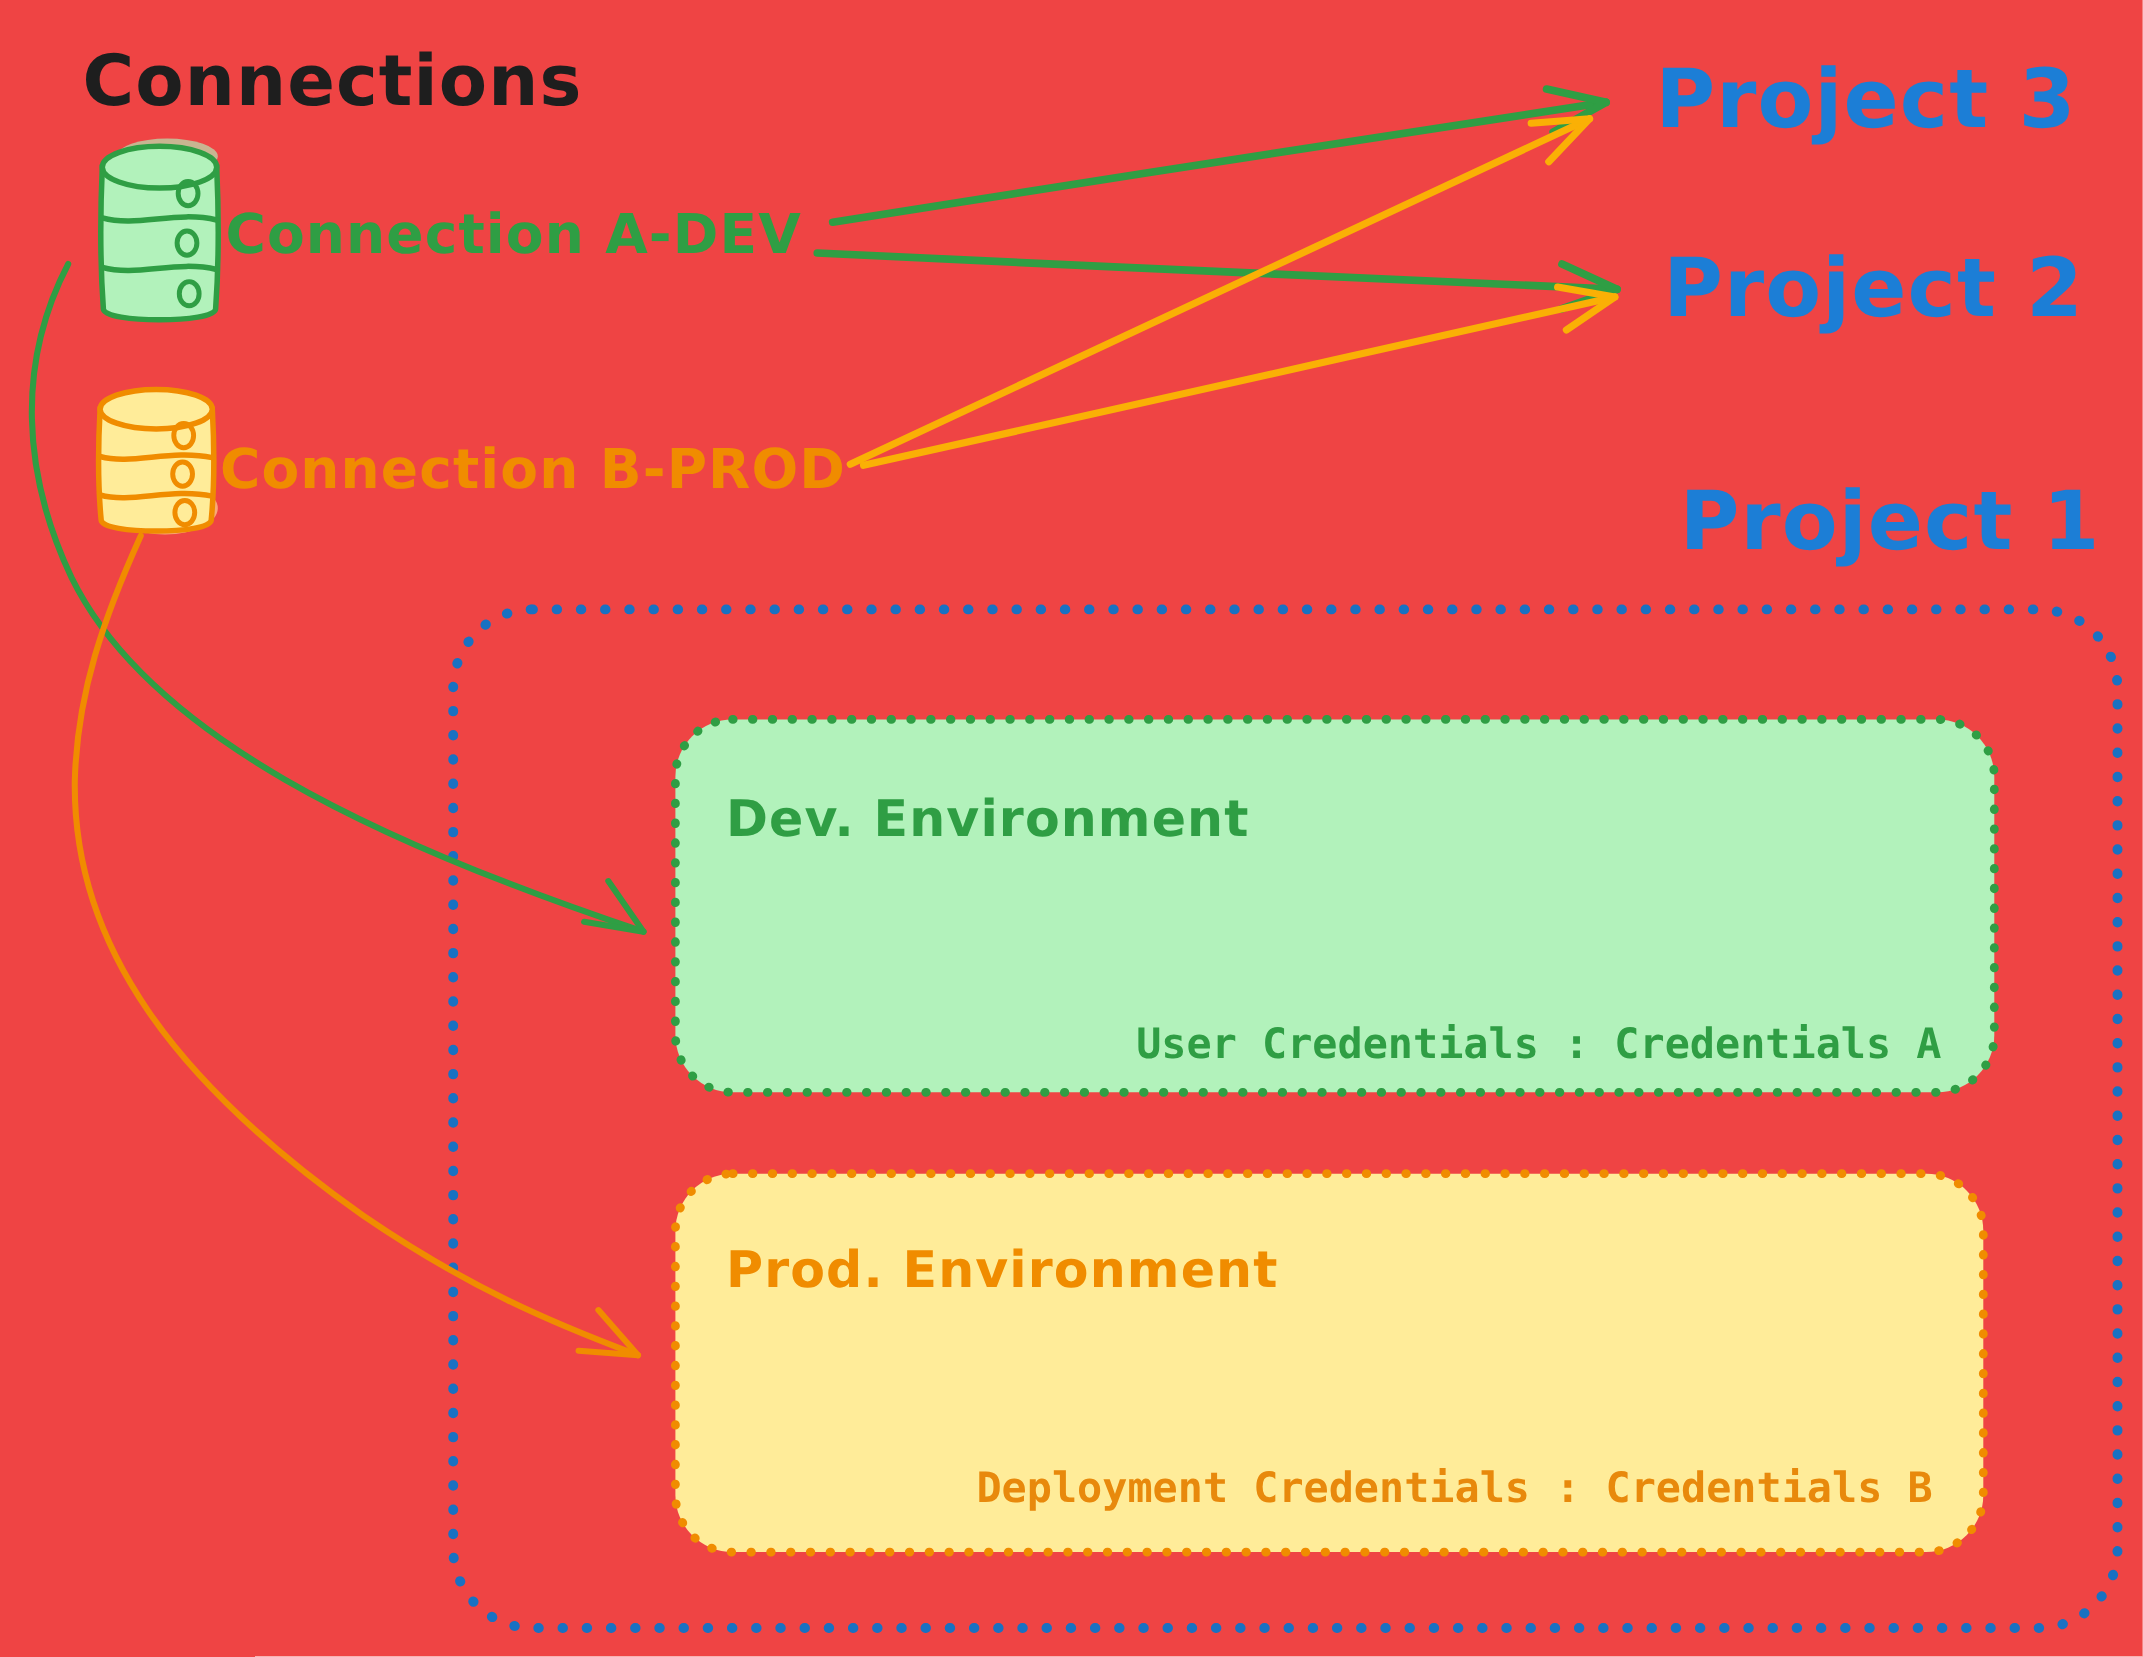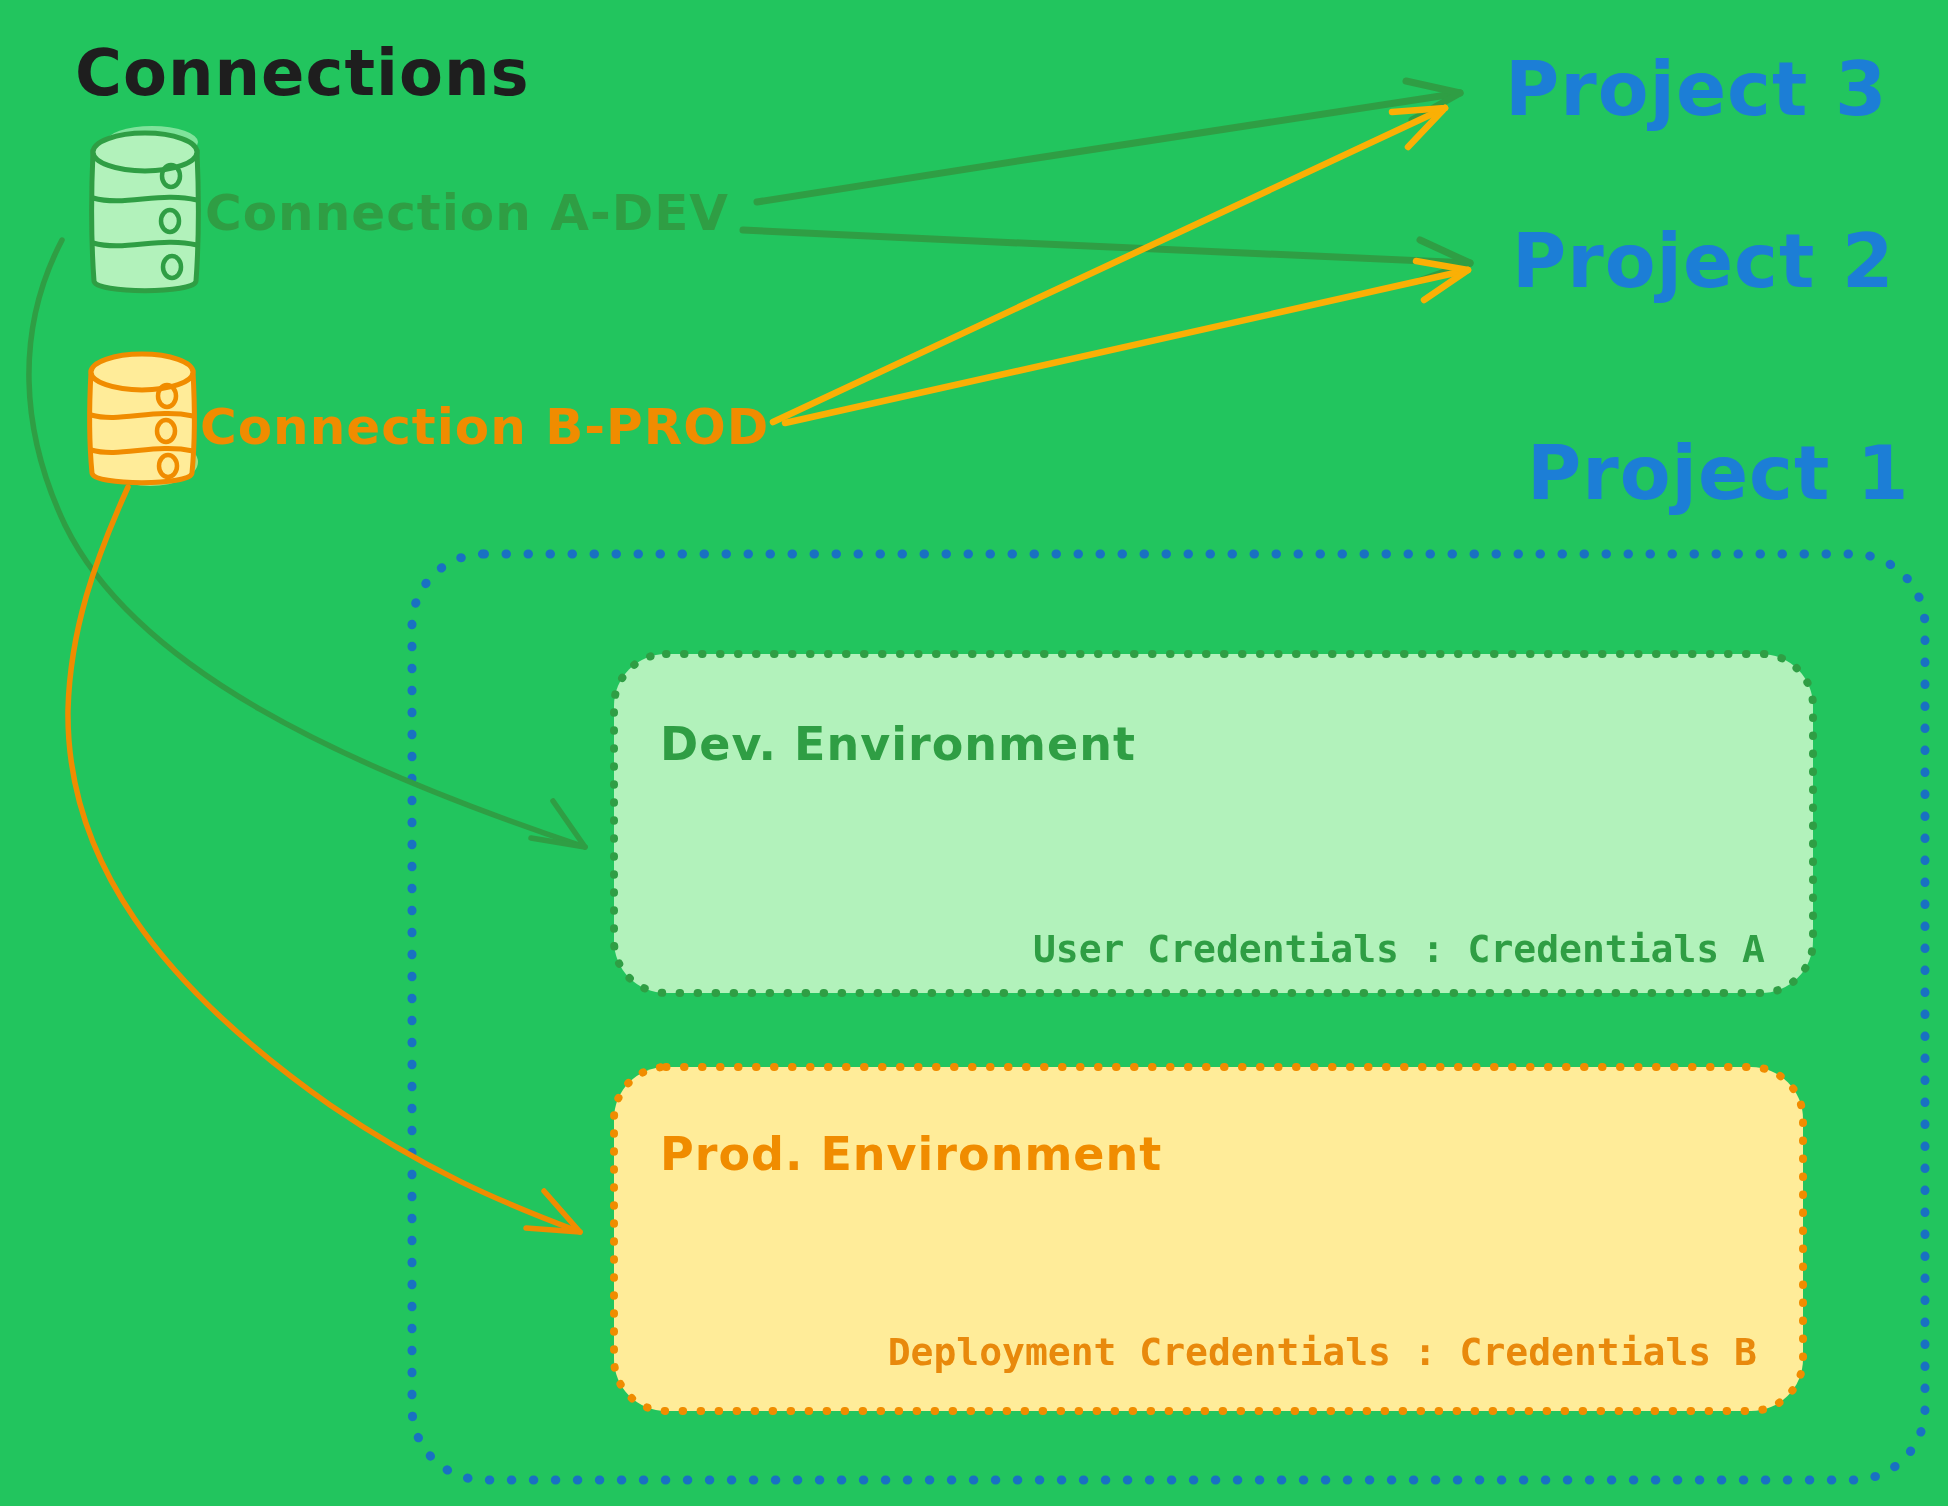--- a/index.html
+++ b/index.html
@@ -1,19 +1,19 @@
 <!DOCTYPE html>
 <html><head>
 <meta charset="utf-8">
 <style>
   html,body{margin:0;padding:0;background:#ffffff;}
   .canvas-wrap{
     position:relative;
     width:1948px;height:1506px;
-    background:#22c55e;
+    background:#ef4444;
     overflow:hidden;
     font-family:"DejaVu Sans", "Liberation Sans", sans-serif;
   }
   svg{display:block;}
   text{user-select:none;}
   .hand{font-family:"DejaVu Sans","Liberation Sans",sans-serif;font-weight:bold;letter-spacing:1px;}
   .code{font-family:"DejaVu Sans Mono","Liberation Mono",monospace;font-weight:bold;}
 </style>
 </head>
 <body>

